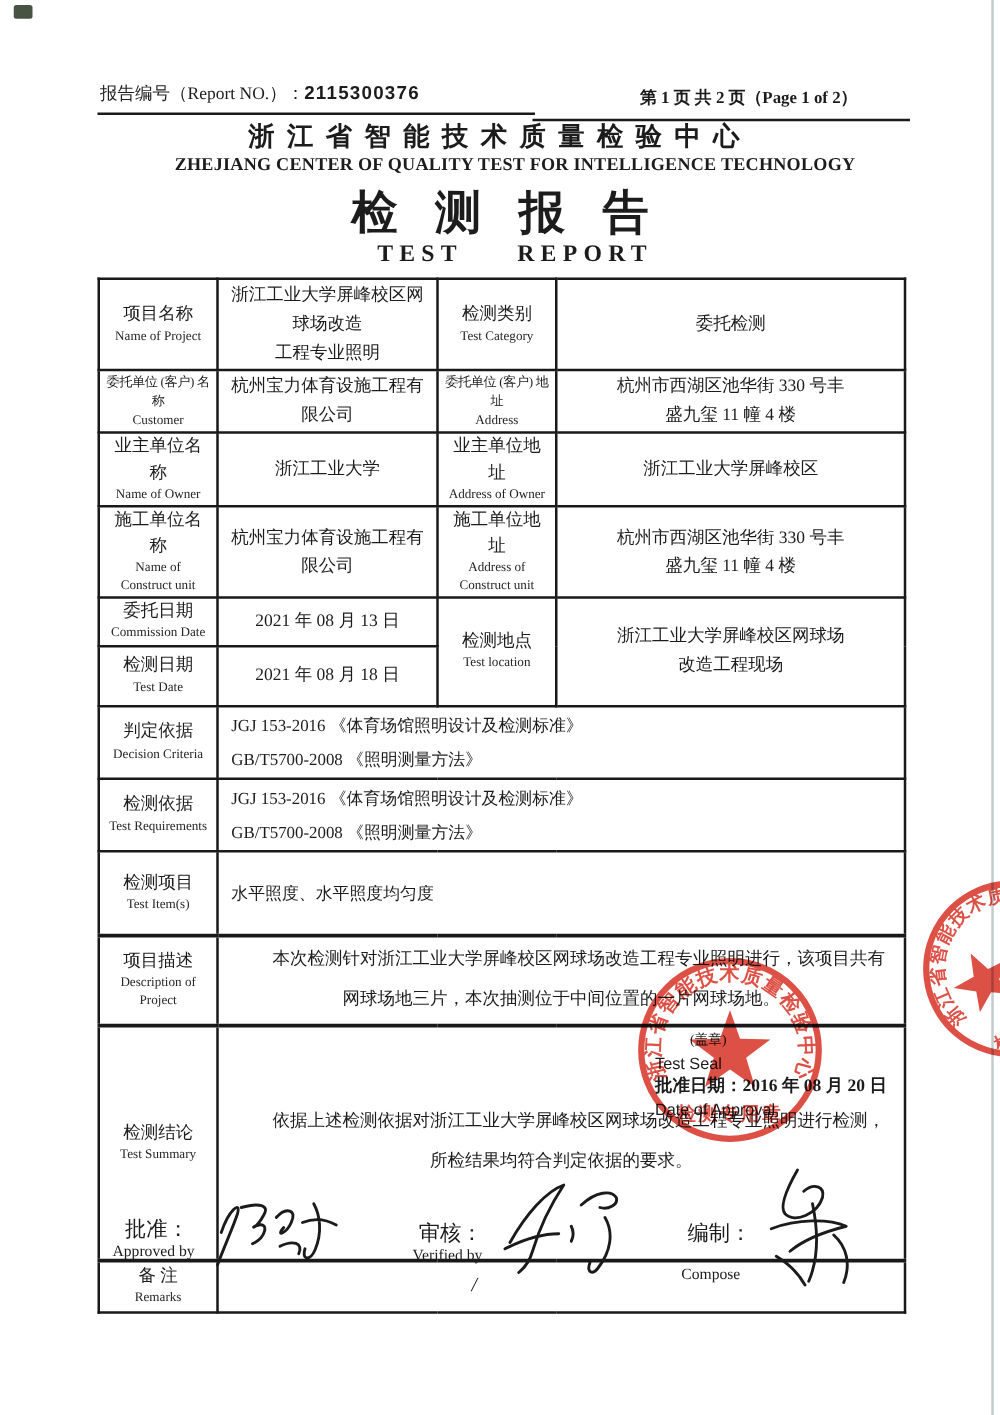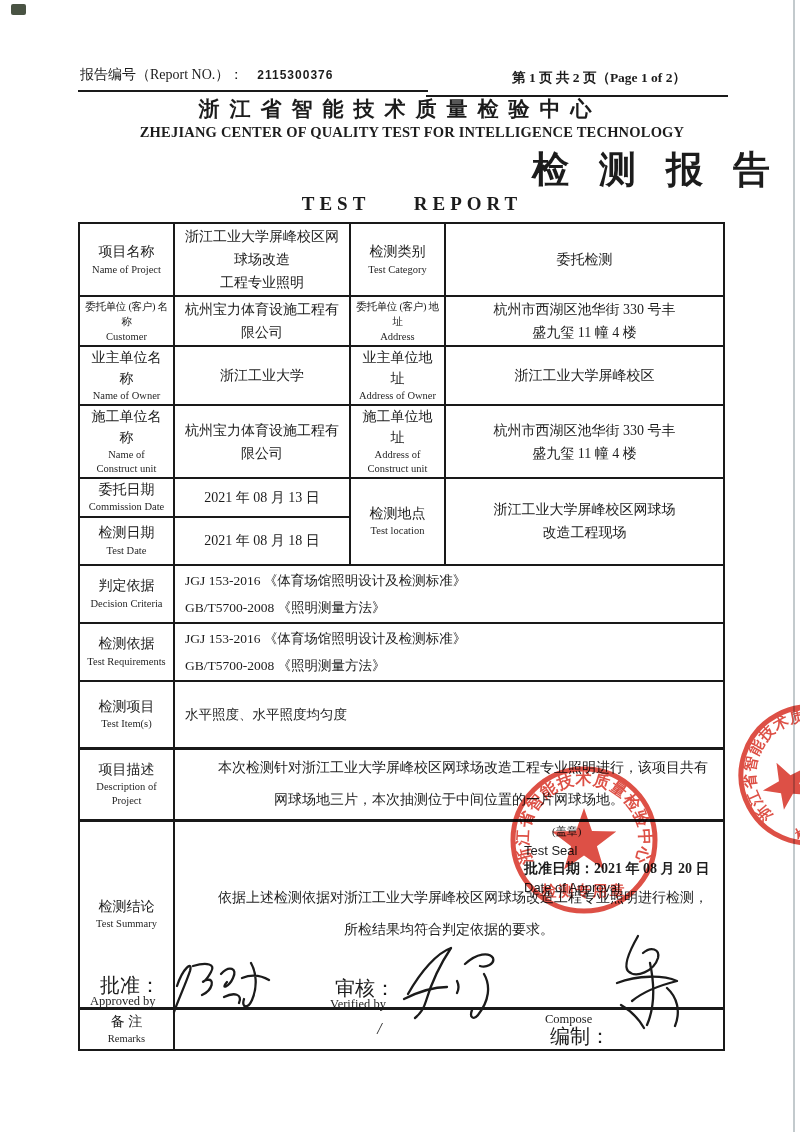--- a/index.html
+++ b/index.html
@@ -3,25 +3,25 @@
 <meta charset="utf-8">
 <style>
   html,body{margin:0;padding:0;background:#ffffff;}
   .page{position:relative;width:800px;height:1132px;background:#fff;overflow:hidden;
         font-family:"Liberation Serif","DejaVu Serif",serif;color:#1c1c1c;}
   .abs{position:absolute;}
   .hairline{background:#1a1a1a;height:2px;}
 
   
   .report-line{left:80px;top:66px;font-size:14px;white-space:nowrap;}
-  .report-no{font-family:"Liberation Sans","DejaVu Sans",sans-serif;font-size:12px;font-weight:600;margin-left:14px;letter-spacing:1px;}
+  .report-no{font-family:"Liberation Sans","DejaVu Sans",sans-serif;font-size:15px;font-weight:600;letter-spacing:1px;}
   .page-info{left:512px;top:69px;font-size:13.5px;font-weight:600;white-space:nowrap;}
   .org-cn{left:0;top:95px;width:800px;text-align:center;font-size:21px;font-weight:700;letter-spacing:10px;}
   .org-en{left:12px;top:124px;width:800px;text-align:center;font-size:14.5px;font-weight:700;letter-spacing:0.2px;}
-  .title-cn{left:0;top:145px;width:800px;text-align:right;font-size:37px;font-weight:700;letter-spacing:30px;text-indent:30px;}
+  .title-cn{left:0;top:145px;width:800px;text-align:center;font-size:37px;font-weight:700;letter-spacing:30px;text-indent:30px;}
   .title-en{left:12px;top:193px;width:800px;text-align:center;font-size:19px;font-weight:700;letter-spacing:5px;word-spacing:34px;}
 
   
   table.info{position:absolute;left:78px;top:222px;width:645px;border-collapse:collapse;table-layout:fixed;}
   table.info td{border:2px solid #191919;padding:1px 5px;vertical-align:middle;overflow:hidden;}
   .lab{text-align:center;line-height:1.45;}
   .lab .cn{display:block;font-size:14px;white-space:pre-line;}
   .lab .en{display:block;font-size:10.5px;font-family:Liberation Serif, serif;color:#262626;white-space:pre-line;line-height:1.35;}
   .lab.small .cn{font-size:10.5px;letter-spacing:-0.3px;}
   .val-c{text-align:center;font-size:14px;white-space:pre-line;line-height:1.65;}
@@ -33,21 +33,21 @@
 
   
   .seal{mix-blend-mode:multiply;opacity:0.88;}
   .seal text{fill:#d9382c;font-family:"Liberation Serif","DejaVu Serif",serif;font-weight:700;}
   .seal-note{left:552px;top:824px;font-size:11px;}
   .seal-note-en{left:524px;top:843px;font-size:13px;font-family:"Liberation Sans","DejaVu Sans",sans-serif;}
   .approval{left:524px;top:860px;font-size:14px;font-weight:600;}
   .approval-en{left:524px;top:880px;font-size:13px;font-family:"Liberation Sans","DejaVu Sans",sans-serif;}
 
   
-  .f-cn{font-size:20px;text-align:center;}
+  .f-cn{font-size:17px;text-align:center;}
   .f-en{font-size:12.5px;}
   .sig path{fill:none;stroke:#1b1b1b;stroke-width:2.3;stroke-linecap:round;stroke-linejoin:round;}
   .edge-line{left:793px;top:0;width:2px;height:1132px;background:#c3cacd;}
   .artifact{left:11px;top:4px;width:15px;height:11px;background:#35402f;border-radius:2px;opacity:.9;}
 </style>
 </head>
 <body>
 
 <div class="page">
 
@@ -189,21 +189,21 @@
             <span class="cn">备  注</span>
             <span class="en">Remarks</span>
           </td>
       <td class="remarks-val" colspan="3">/</td>
     </tr>
   </tbody>
     </table>
 
   <div class="abs seal-note">(盖章)</div>
   <div class="abs seal-note-en">Test Seal</div>
-  <div class="abs approval">批准日期：2021 年 08 月 20 日</div>
+  <div class="abs approval">批准日期：2016 年 08 月 20 日</div>
   <div class="abs approval-en">Date of Approval</div>
 
   <svg class="abs seal" style="left:506px;top:762px;" width="156" height="156" viewBox="0 0 156 156">
     <defs>
         <path id="sealArc" d="M 27.2,101.7 A 56,56 0 1 1 128.8,101.7"></path>
       </defs>
     <circle cx="78" cy="78" r="71" fill="none" stroke="#d9382c" stroke-width="5"></circle>
     <text font-size="16" letter-spacing="1" text-anchor="middle">
       <textPath href="#sealArc" startOffset="50%">浙江省智能技术质量检验中心</textPath>
     </text>
@@ -220,21 +220,21 @@
       <textPath href="#sealArc2" startOffset="50%">浙江省智能技术质量检验中心</textPath>
     </text>
     <polygon points="52,49 58.5,66.5 77,67 62.3,78 67.5,94 52,84 36.5,94 41.7,78 27,67 45.5,66.5" fill="#d9382c"></polygon>
     <text x="75" y="128" font-size="14" letter-spacing="2" text-anchor="middle">检测专用章</text>
   </svg>
 
   <div class="abs f-cn" style="left:100px;top:972px;">批准：</div>
   <div class="abs f-en" style="left:90px;top:994px;">Approved by</div>
   <div class="abs f-cn" style="left:335px;top:975px;">审核：</div>
   <div class="abs f-en" style="left:330px;top:997px;">Verified by</div>
-  <div class="abs f-cn" style="left:550px;top:975px;margin-top:48px;">编制：</div>
+  <div class="abs f-cn" style="left:550px;top:975px;">编制：</div>
   <div class="abs f-en" style="left:545px;top:997px;margin-top:15px;">Compose</div>
 
   <svg class="abs sig" style="left:163px;top:952px;" width="118" height="66" viewBox="0 0 118 66">
     <path d="M14,34 C20,16 30,8 27,19 C23,31 16,46 11,60"></path>
     <path d="M30,14 C44,10 53,12 48,20 C41,33 36,30 44,28 C52,26 50,38 39,43"></path>
     <path d="M58,22 C66,13 75,16 70,26 C66,35 57,38 64,30 M61,45 C71,40 80,42 76,51"></path>
     <path d="M88,11 C93,20 95,34 89,48 C85,57 78,56 81,47 M79,26 C89,22 99,24 106,28"></path>
   </svg>
   <svg class="abs sig" style="left:380px;top:940px;" width="142" height="88" viewBox="0 0 142 88">
     <path d="M28,54 C41,31 57,13 71,8 C61,23 52,41 46,61 C44,68 40,74 35,78"></path>

